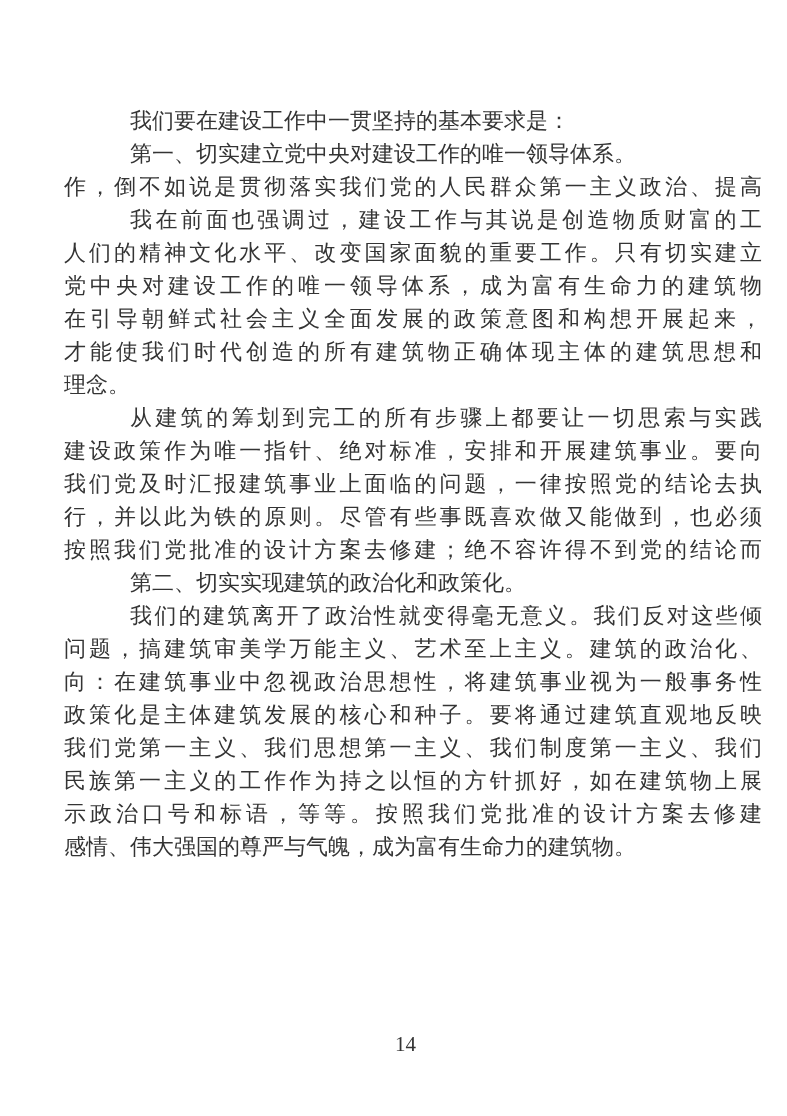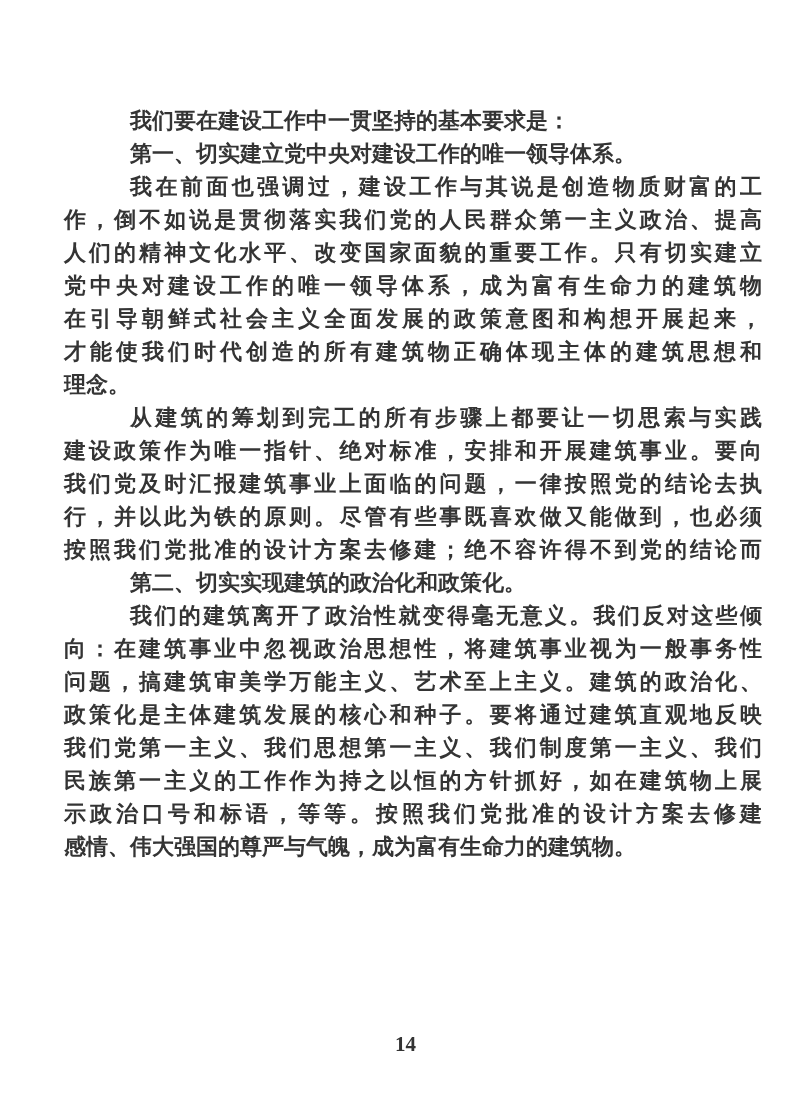--- a/index.html
+++ b/index.html
@@ -8,21 +8,20 @@
     background: #ffffff;
   }
   .page {
     position: relative;
     width: 787px;
     height: 1116px;
     background: #ffffff;
     overflow: hidden;
     font-family: "Liberation Serif", "DejaVu Serif", serif;
     color: #343434;
-    font-weight: bold;
   }
   .text-block {
     position: absolute;
     left: 64px;
     top: 104px;
     width: 698px;
   }
   .para {
     margin: 0;
     padding: 0;
@@ -59,42 +58,42 @@
 
 <div class="page">
   <div class="text-block">
       <div class="para">
         <div class="line first last">我们要在建设工作中一贯坚持的基本要求是：</div>
       </div>
       <div class="para">
         <div class="line first last">第一、切实建立党中央对建设工作的唯一领导体系。</div>
       </div>
       <div class="para">
+        <div class="line">作，倒不如说是贯彻落实我们党的人民群众第一主义政治、提高</div>
         <div class="line first">我在前面也强调过，建设工作与其说是创造物质财富的工</div>
-        <div class="line">作，倒不如说是贯彻落实我们党的人民群众第一主义政治、提高</div>
         <div class="line">人们的精神文化水平、改变国家面貌的重要工作。只有切实建立</div>
         <div class="line">党中央对建设工作的唯一领导体系，成为富有生命力的建筑物</div>
         <div class="line">在引导朝鲜式社会主义全面发展的政策意图和构想开展起来，</div>
         <div class="line">才能使我们时代创造的所有建筑物正确体现主体的建筑思想和</div>
         <div class="line last">理念。</div>
       </div>
       <div class="para">
         <div class="line first">从建筑的筹划到完工的所有步骤上都要让一切思索与实践</div>
         <div class="line">建设政策作为唯一指针、绝对标准，安排和开展建筑事业。要向</div>
         <div class="line">我们党及时汇报建筑事业上面临的问题，一律按照党的结论去执</div>
         <div class="line">行，并以此为铁的原则。尽管有些事既喜欢做又能做到，也必须</div>
         <div class="line">按照我们党批准的设计方案去修建；绝不容许得不到党的结论而</div>
       </div>
       <div class="para">
         <div class="line first last">第二、切实实现建筑的政治化和政策化。</div>
       </div>
       <div class="para">
         <div class="line first">我们的建筑离开了政治性就变得毫无意义。我们反对这些倾</div>
+        <div class="line">问题，搞建筑审美学万能主义、艺术至上主义。建筑的政治化、</div>
         <div class="line">向：在建筑事业中忽视政治思想性，将建筑事业视为一般事务性</div>
-        <div class="line">问题，搞建筑审美学万能主义、艺术至上主义。建筑的政治化、</div>
         <div class="line">政策化是主体建筑发展的核心和种子。要将通过建筑直观地反映</div>
         <div class="line">我们党第一主义、我们思想第一主义、我们制度第一主义、我们</div>
         <div class="line">民族第一主义的工作作为持之以恒的方针抓好，如在建筑物上展</div>
         <div class="line">示政治口号和标语，等等。按照我们党批准的设计方案去修建</div>
         <div class="line last">感情、伟大强国的尊严与气魄，成为富有生命力的建筑物。</div>
       </div>
     </div>
   <div class="page-number">14</div>
 </div>
 

